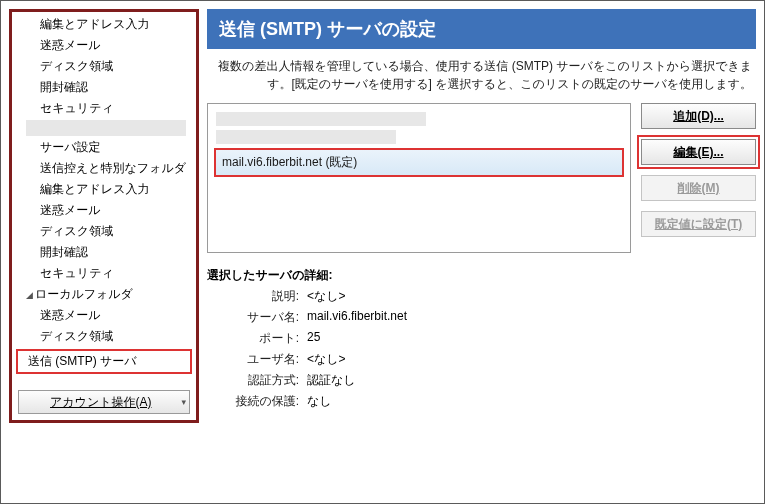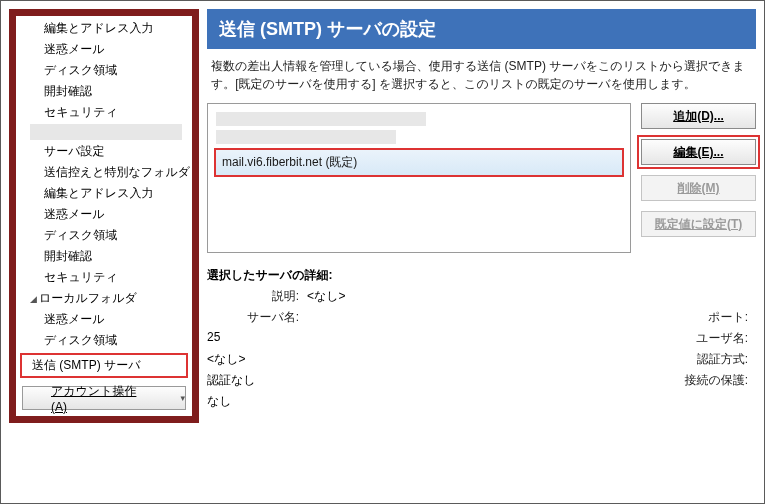--- a/index.html
+++ b/index.html
@@ -13,40 +13,40 @@
     display: flex; align-items: center; justify-content: space-between; padding-left: 8px;
   }
   .titlebar .title { color: #333; }
   .close-btn {
     width: 44px; height: 20px; margin: 2px 4px; background: linear-gradient(#e07070,#c23030);
     border: 1px solid #8a1c1c; border-radius: 3px; color: #fff; display:flex; align-items:center; justify-content:center;
     font-weight: bold;
   }
   .body { display: flex; height: calc(100% - 28px - 44px); padding: 8px; gap: 8px; }
   .sidebar {
-    width: 190px; border: 7px solid #7f1d1d; background:#fff; display:flex; flex-direction:column; justify-content:space-between;
+    width: 190px; border: 3px solid #7f1d1d; background:#fff; display:flex; flex-direction:column; justify-content:space-between;
   }
   .tree { padding: 2px 0; overflow:auto; }
   .tree-item { padding: 2px 6px 2px 28px; white-space: nowrap; cursor: default; }
   .tree-item.group { padding-left: 14px; }
   .tree-item.group::before { content:"◢"; font-size:9px; color:#555; margin-right:2px;}
   .tree-item.redacted { height:16px; margin:1px 10px 1px 14px; background:#e7e7e7; padding:0;}
   .tree-selected {
     border: 2px solid #d33; margin: 2px 4px; padding: 2px 6px 2px 10px;
   }
   .account-ops {
     margin: 6px; height: 24px; border:1px solid #9a9a9a; background: linear-gradient(#fdfdfd,#e6e6e6);
     display:flex; align-items:center; justify-content:center; gap:30px;padding-left:28px;
   }
   .account-ops .chev { font-size:9px;color:#555;}
   .main { flex:1; display:flex; flex-direction:column; }
   .header-band {
     background: #3e72b9; color:#fff; padding: 8px 12px; font-size: 18px; font-weight: bold;
   }
-  .desc { padding: 8px 4px 4px; color:#222; line-height:1.5; }
+  .desc { padding: 8px 4px 4px; color:#222; line-height:1.5;text-align:right; }
   .midrow { display:flex; gap:10px; margin-top:6px;}
   .server-list {
     flex:1; border:1px solid #9a9a9a; height:150px; background:#fff; position:relative; padding:4px;
   }
   .server-list .redline1 { height:14px; background:#e7e7e7; margin:4px 200px 4px 4px;}
   .server-list .redline2 { height:14px; background:#e7e7e7; margin:4px 230px 4px 4px;}
   .server-sel {
     border:2px solid #d33; padding:4px 6px; margin:4px 2px;
     background: linear-gradient(#eaf3fb,#d8e9f7); color:#1a1a1a;
   }
@@ -124,20 +124,21 @@
               <span class="ul">既定値に設定(T)</span>
             </div>
         </div>
       </div>
 
       <div class="detail-title">選択したサーバの詳細:</div>
       <div class="detail-grid">
         <div class="lbl">説明:</div>
         <div>&lt;なし&gt;</div>
         <div class="lbl">サーバ名:</div>
+        <div>mail.vi6.fiberbit.net</div>
         <div class="lbl">ポート:</div>
         <div>25</div>
         <div class="lbl">ユーザ名:</div>
         <div>&lt;なし&gt;</div>
         <div class="lbl">認証方式:</div>
         <div>認証なし</div>
         <div class="lbl">接続の保護:</div>
         <div>なし</div>
       </div>
     </div>

